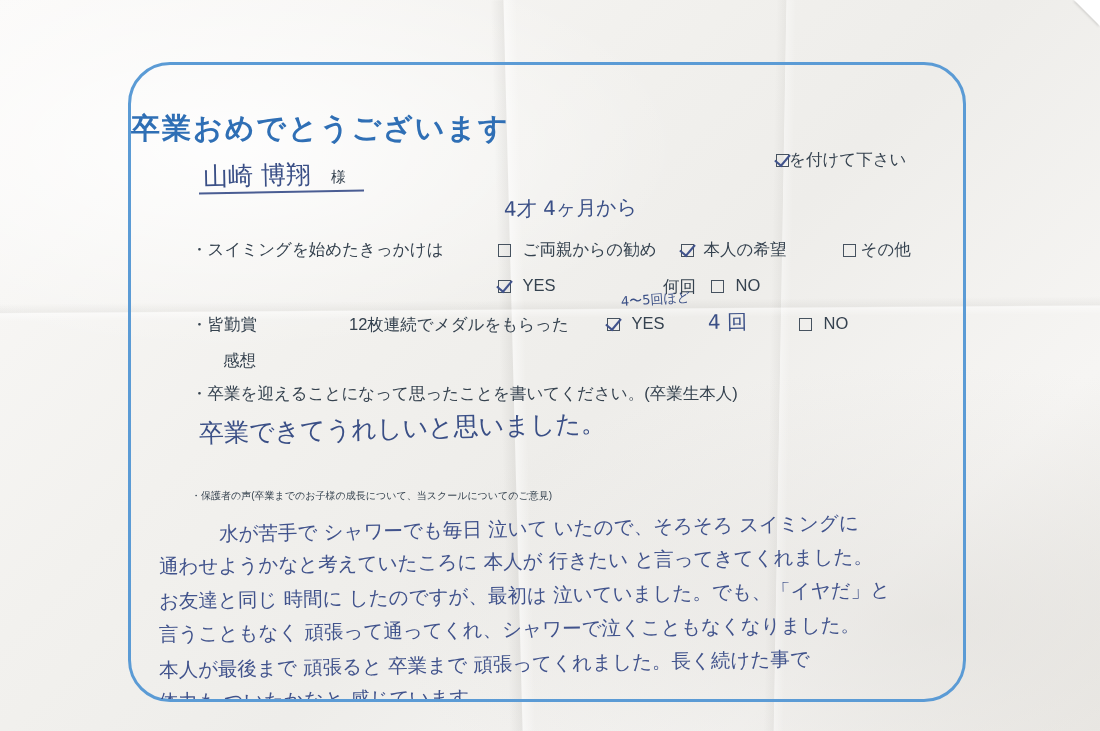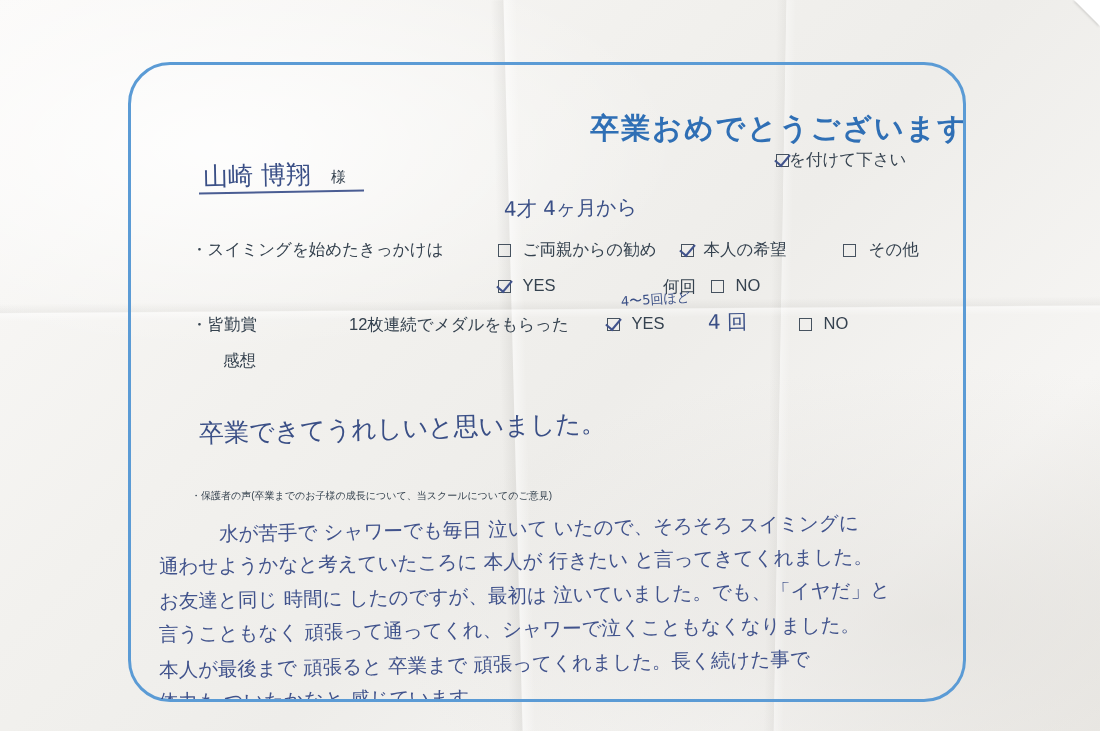--- a/index.html
+++ b/index.html
@@ -55,21 +55,21 @@
     position: absolute;
     inset: 0;
     overflow: hidden;
   }
 
   .title {
     position: absolute;
     left: 0;
     top: 44px;
     width: 838px;
-    text-align: right;
+    text-align: left;
     color: #2f6fb5;
     font-size: 29px;
     font-weight: bold;
     letter-spacing: 2px;
   }
 
   .printed {
     position: absolute;
     color: #35424f;
     font-size: 16.5px;
@@ -160,21 +160,21 @@
         <span class="chk"></span>
         <span style="margin-left:7px;">ご両親からの勧め</span>
       </div>
       <div class="printed" style="left:60px; top:174px;">・スイミングを始めたきっかけは</div>
       <div class="printed" style="left:550px; top:174px;">
         <span class="chk marked"></span>
         <span style="margin-left:5px;">本人の希望</span>
       </div>
       <div class="printed" style="left:712px; top:174px;">
         <span class="chk"></span>
-        <span style="margin-left:8px;">その他</span>
+        <span style="margin-left:0;">その他</span>
       </div>
 
       <div class="printed" style="left:367px; top:211px;">
         <span class="chk marked"></span>
         <span style="margin-left:7px;">YES</span>
       </div>
       <div class="printed" style="left:532px; top:211px;">何回</div>
       <div class="printed" style="left:580px; top:211px;">
         <span class="chk"></span>
         <span style="margin-left:7px;">NO</span>
@@ -188,20 +188,21 @@
         <span style="margin-left:7px;">YES</span>
       </div>
       <div class="hand med" style="left:577px; top:244px; transform: rotate(-1deg); text-align: right;">4 回</div>
       <div class="printed" style="left:668px; top:249px;">
         <span class="chk"></span>
         <span style="margin-left:7px;">NO</span>
       </div>
 
       <div class="printed" style="left:92px; top:285px;">感想</div>
 
+      <div class="printed" style="left:60px; top:318px;">・卒業を迎えることになって思ったことを書いてください。(卒業生本人)</div>
       <div class="hand" style="left:68px; top:352px; font-size:25px; transform: rotate(-1.5deg);">卒業できてうれしいと思いました。</div>
 
       <div class="printed small" style="left:60px; top:424px;">・保護者の声(卒業までのお子様の成長について、当スクールについてのご意見)</div>
 
       <div class="note-line" style="left:88px; top:450px; transform: rotate(-1deg);">水が苦手で シャワーでも毎日 泣いて いたので、そろそろ スイミングに</div>
       <div class="note-line" style="left:28px; top:483px; transform: rotate(-0.8deg);">通わせようかなと考えていたころに 本人が 行きたい と言ってきてくれました。</div>
       <div class="note-line" style="left:28px; top:517px; transform: rotate(-0.9deg);">お友達と同じ 時間に したのですが、最初は 泣いていました。でも、「イヤだ」と</div>
       <div class="note-line" style="left:28px; top:551px; transform: rotate(-0.8deg);">言うこともなく 頑張って通ってくれ、シャワーで泣くこともなくなりました。</div>
       <div class="note-line" style="left:28px; top:586px; transform: rotate(-1deg);">本人が最後まで 頑張ると 卒業まで 頑張ってくれました。長く続けた事で</div>
       <div class="note-line" style="left:28px; top:621px; transform: rotate(-0.8deg);">体力も ついたかなと 感じています。</div>

